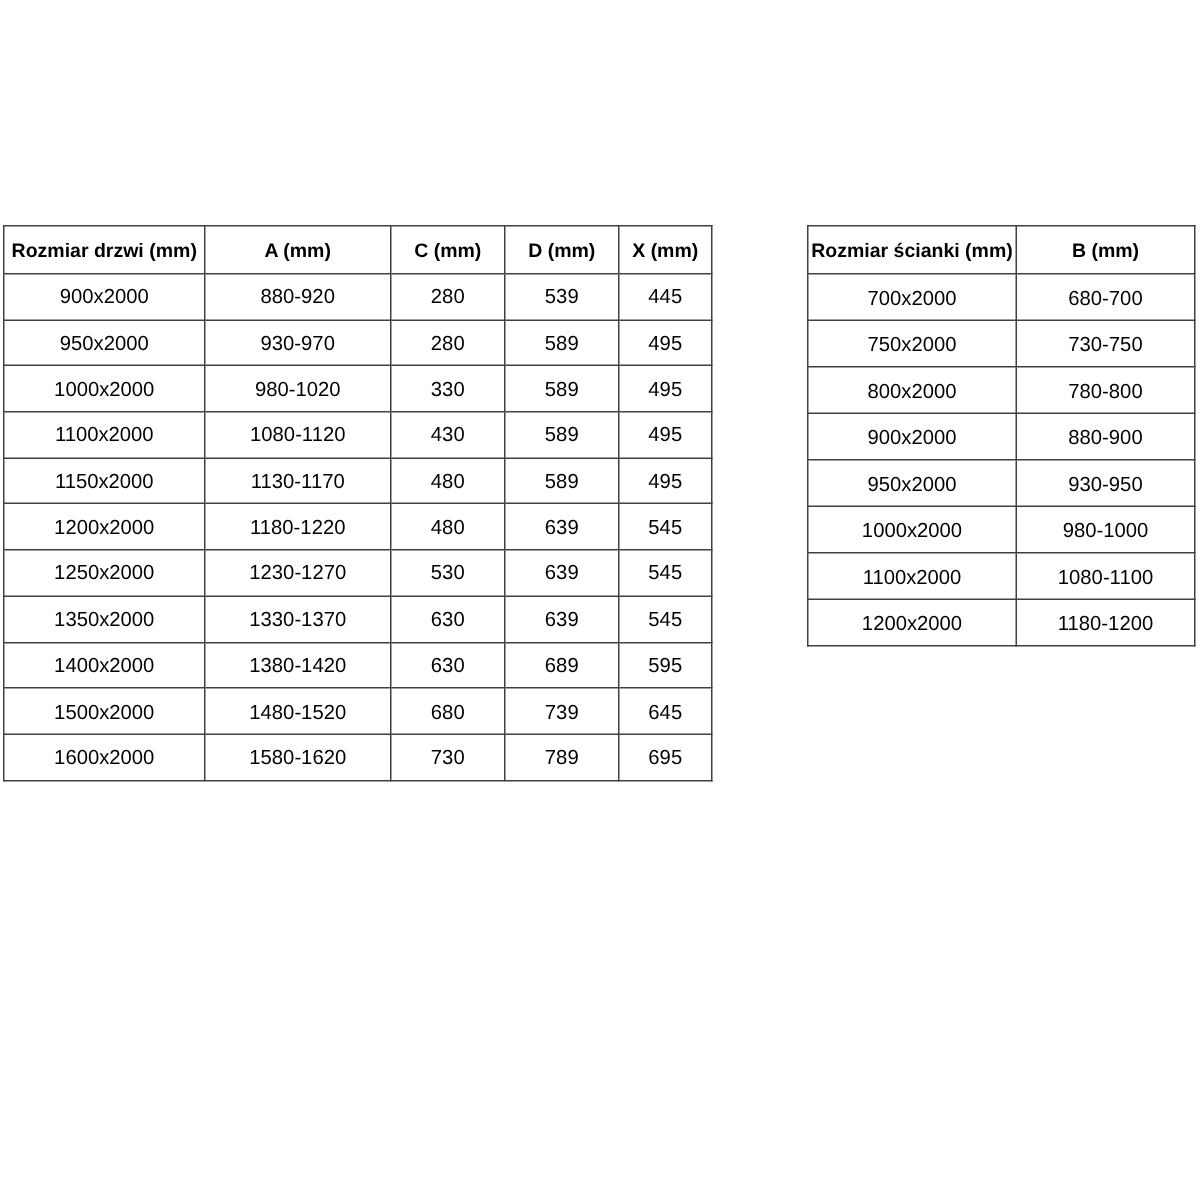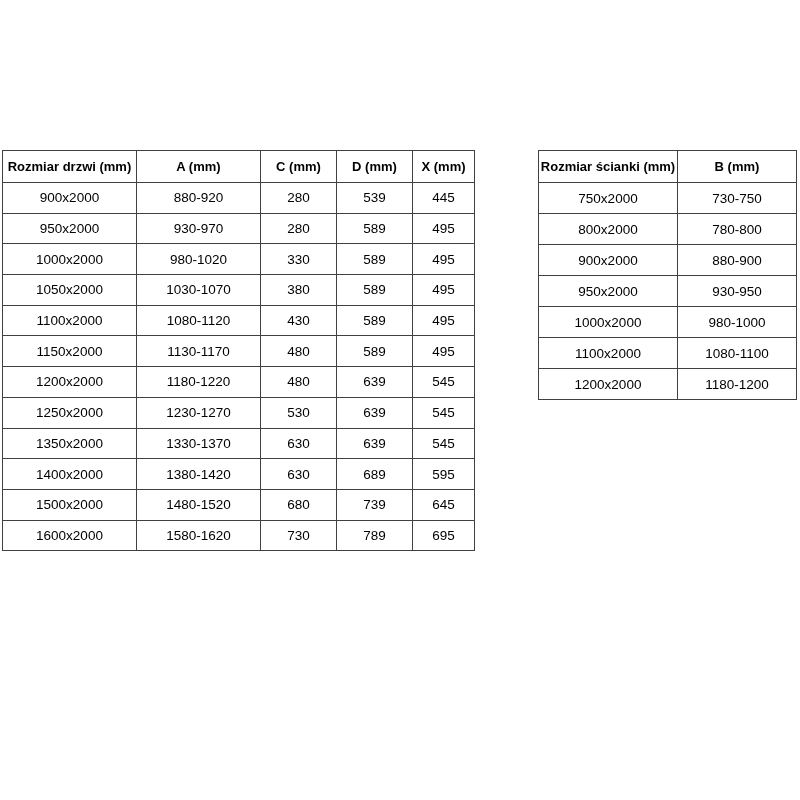--- a/index.html
+++ b/index.html
@@ -88,27 +88,20 @@
           <td>495</td>
         </tr>
         <tr>
           <td>1000x2000</td>
           <td>980-1020</td>
           <td>330</td>
           <td>589</td>
           <td>495</td>
         </tr>
         <tr>
-          <td>1050x2000</td>
-          <td>1030-1070</td>
-          <td>380</td>
-          <td>589</td>
-          <td>495</td>
-        </tr>
-        <tr>
           <td>1100x2000</td>
           <td>1080-1120</td>
           <td>430</td>
           <td>589</td>
           <td>495</td>
         </tr>
         <tr>
           <td>1150x2000</td>
           <td>1130-1170</td>
           <td>480</td>
@@ -166,20 +159,24 @@
         <col class="c2">
     </colgroup>
     <thead>
         <tr>
           <th>Rozmiar ścianki (mm)</th>
           <th>B (mm)</th>
         </tr>
       </thead>
     <tbody>
         <tr>
+          <td>700x2000</td>
+          <td>680-700</td>
+        </tr>
+        <tr>
           <td>750x2000</td>
           <td>730-750</td>
         </tr>
         <tr>
           <td>800x2000</td>
           <td>780-800</td>
         </tr>
         <tr>
           <td>900x2000</td>
           <td>880-900</td>

